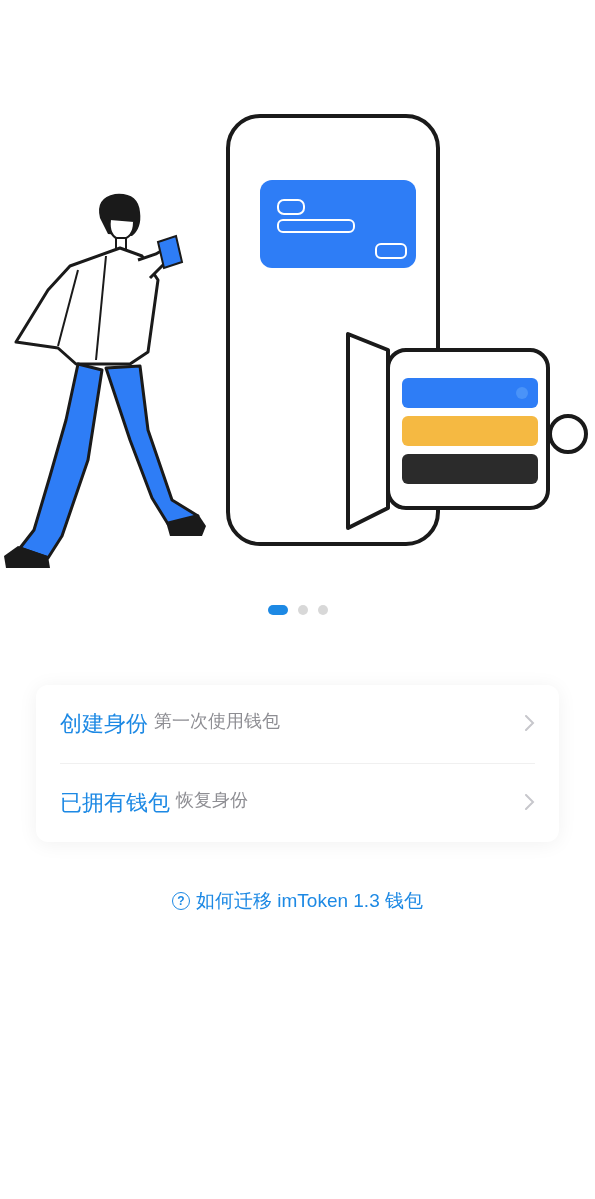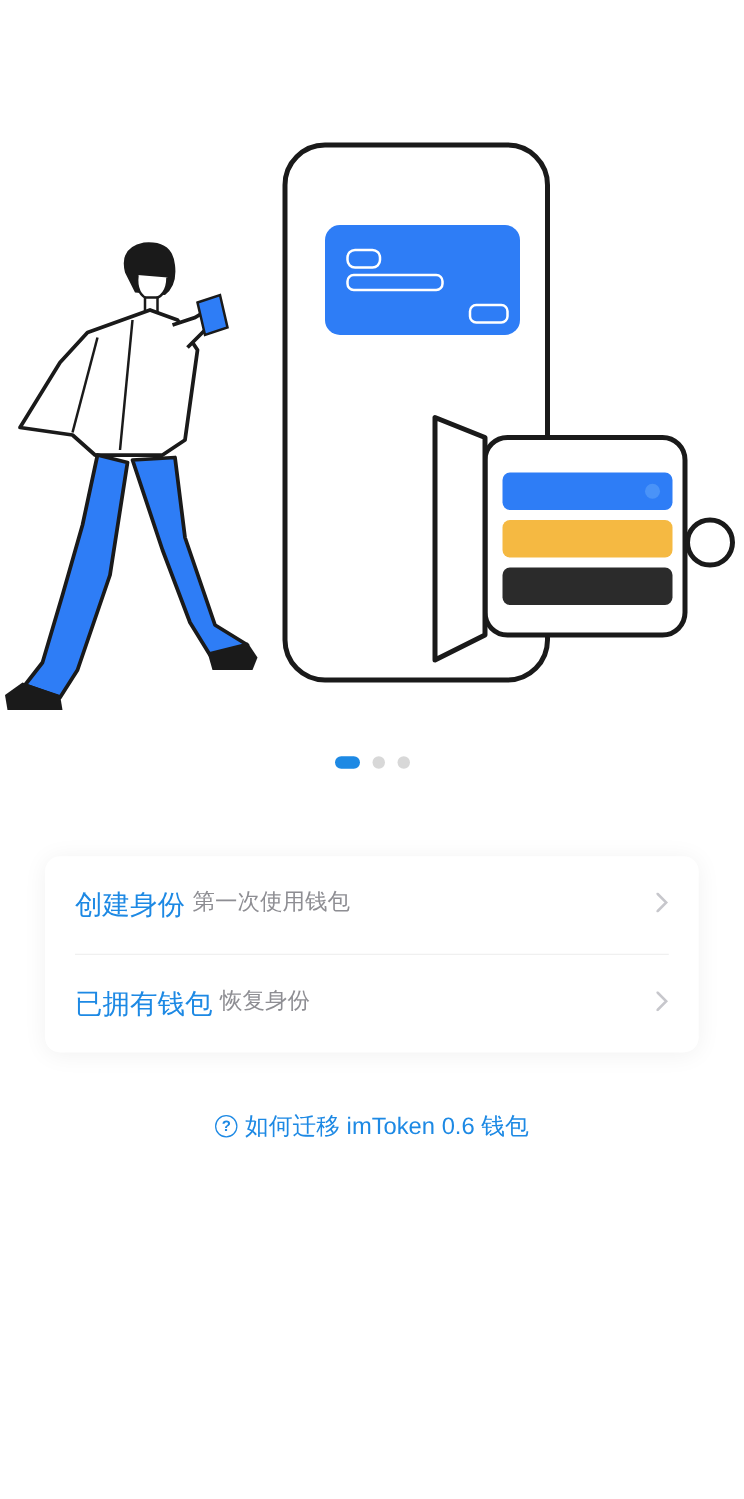--- a/index.html
+++ b/index.html
@@ -173,14 +173,14 @@
     <div class="chevron">
       <svg width="10" height="16" viewBox="0 0 10 16">
           <path d="M 1 1 L 8 8 L 1 15" fill="none" stroke="#c7c7cc" stroke-width="2" stroke-linecap="round"></path>
         </svg>
     </div>
   </div>
 </div>
 
 <div class="help-link">
   <span class="help-icon">?</span>
-  <span>如何迁移 imToken 0.6 钱包</span>
+  <span>如何迁移 imToken 1.3 钱包</span>
 </div>
 
 </body></html>

